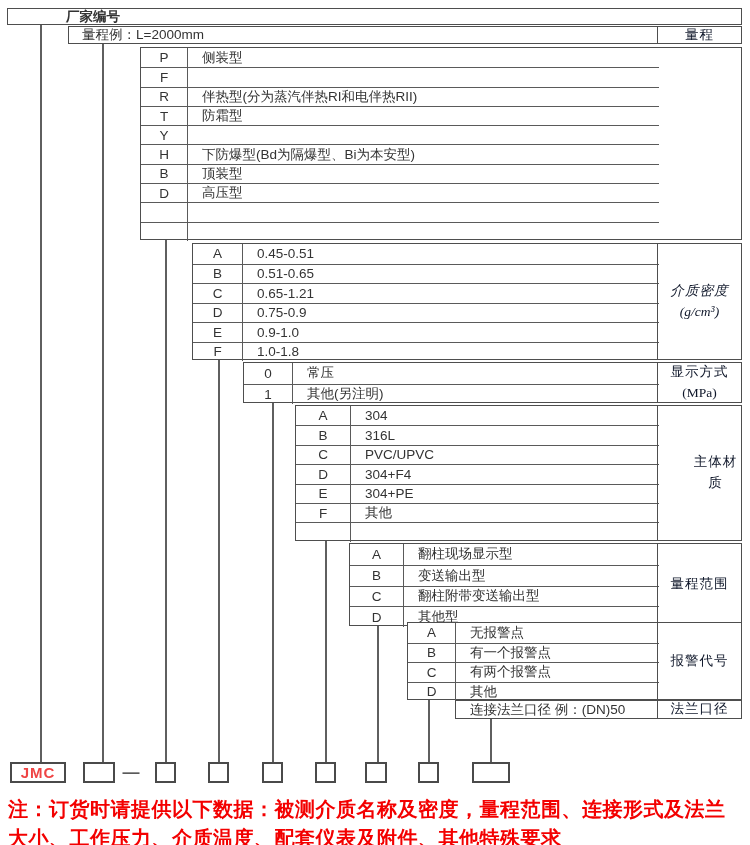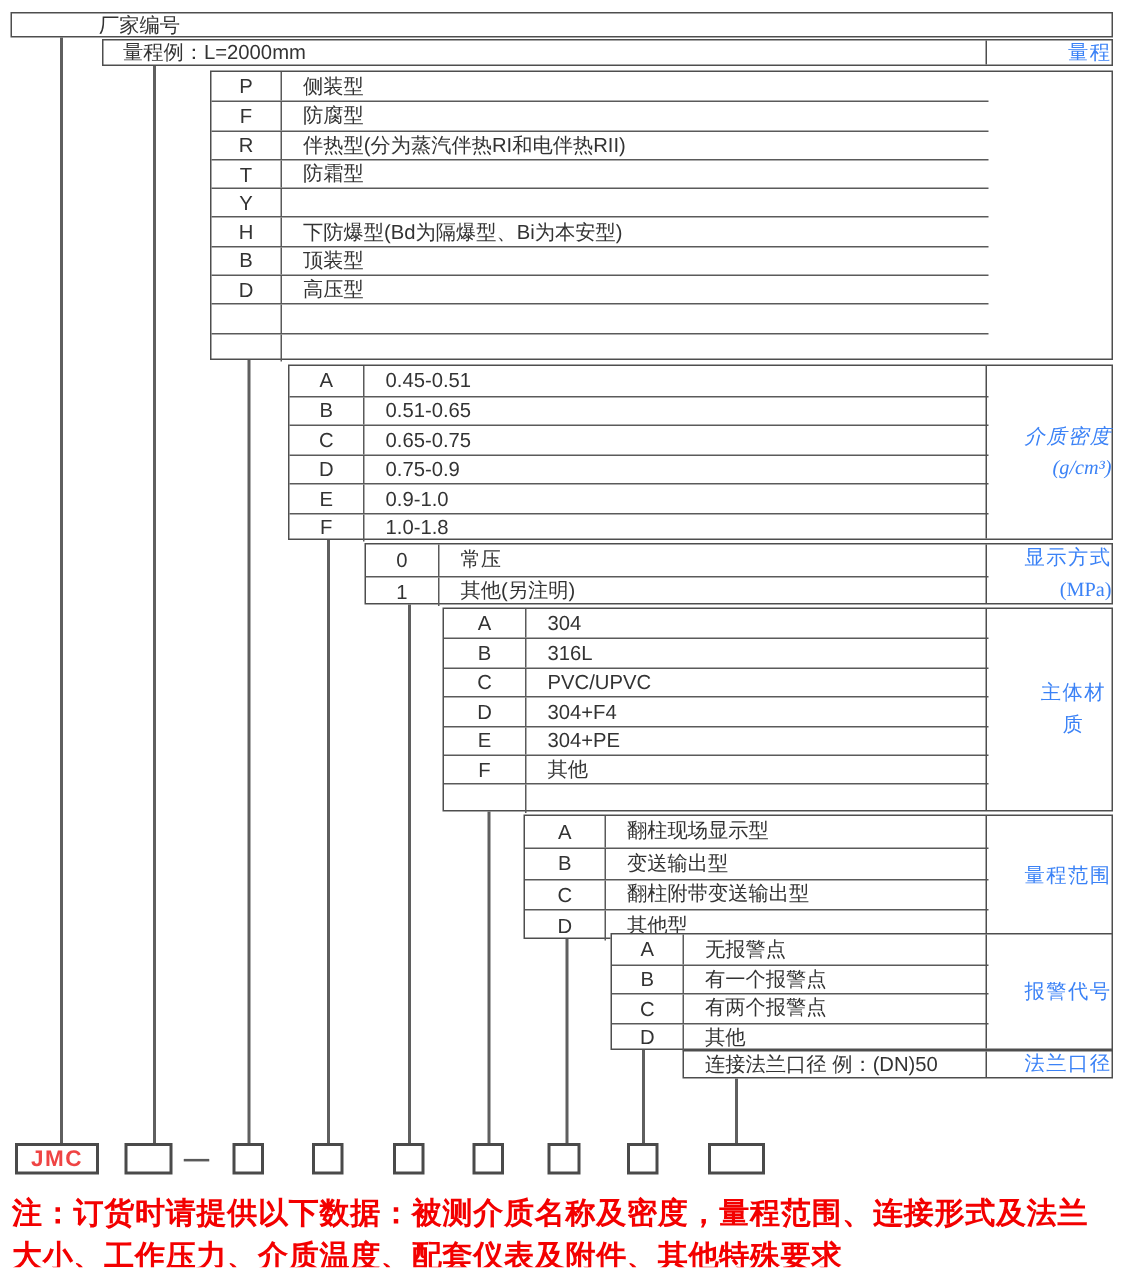--- a/index.html
+++ b/index.html
@@ -20,58 +20,57 @@
   .cell-desc{
     display:flex;align-items:center;padding-left:14px;font-size:13.5px;color:#333;
     white-space:nowrap;overflow:hidden;flex:1 1 auto;
   }
   .single-text{
     position:absolute;left:0;top:0;bottom:0;display:flex;align-items:center;
     font-size:13.5px;color:#333;white-space:nowrap;box-sizing:border-box;
   }
   .label-cell{
     position:absolute;top:0;bottom:0;right:0;box-sizing:border-box;border-left:1.4px solid #4e4e4e;
-    display:flex;flex-direction:column;align-items:flex-end;justify-content:center;
-    font-family:"Liberation Serif","DejaVu Serif",serif;font-size:13.5px;color:#3b82f6;
+    display:flex;flex-direction:column;align-items:center;justify-content:center;
+    font-family:"Liberation Serif","DejaVu Serif",serif;font-size:13.5px;color:#0f172a;
     line-height:1.55;letter-spacing:1px;text-align:center;
   }
   .connector{position:absolute;width:2px;background:#5f5f5f;}
   .code-box{position:absolute;box-sizing:border-box;border:2px solid #4a4a4a;background:#fff;}
   .prefix-box{display:flex;align-items:center;justify-content:center;
     font-weight:700;font-size:15px;color:#ef4444;letter-spacing:1px;}
   .dash-sep{position:absolute;display:flex;align-items:center;justify-content:center;
     color:#5a5a5a;font-weight:700;font-size:17px;}
   #order-note{
     position:absolute;left:8px;top:795px;width:740px;
     font-size:20px;font-weight:700;color:#f30000;line-height:29px;letter-spacing:0.5px;
   }
 </style>
 </head>
 <body>
 
 <div id="root">
   <div id="sections">
       <div class="section" style="left: 7px; top: 8px; width: 735px; height: 17px;">
-        <div class="single-text" style="width: 735px; padding-left: 58px;">厂家编号</div>
+        <div class="single-text" style="width: 735px; padding-left: 58px; font-weight: bold;">厂家编号</div>
       </div>
       <div class="section" style="left: 68px; top: 26px; width: 674px; height: 18px;">
         <div class="single-text" style="width: 590px; padding-left: 13px;">量程例：L=2000mm</div>
         <div class="label-cell" style="width: 84px;">
           <div>量程</div>
         </div>
       </div>
       <div class="section" style="left: 140px; top: 47px; width: 602px; height: 193px;">
         <div class="rows" style="width: 518px;">
           <div class="row" style="height: 19.3px;">
             <div class="cell-code" style="width: 47px;">P</div>
             <div class="cell-desc">侧装型</div>
           </div>
           <div class="row bt" style="height: 19.3px;">
             <div class="cell-code" style="width: 47px;">F</div>
-            <div class="cell-desc">防腐型</div>
           </div>
           <div class="row bt" style="height: 19.3px;">
             <div class="cell-code" style="width: 47px;">R</div>
             <div class="cell-desc">伴热型(分为蒸汽伴热RI和电伴热RII)</div>
           </div>
           <div class="row bt" style="height: 19.3px;">
             <div class="cell-code" style="width: 47px;">T</div>
             <div class="cell-desc">防霜型</div>
           </div>
           <div class="row bt" style="height: 19.3px;">
@@ -104,21 +103,21 @@
           <div class="row" style="height: 19.5px;">
             <div class="cell-code" style="width: 50px;">A</div>
             <div class="cell-desc">0.45-0.51</div>
           </div>
           <div class="row bt" style="height: 19.5px;">
             <div class="cell-code" style="width: 50px;">B</div>
             <div class="cell-desc">0.51-0.65</div>
           </div>
           <div class="row bt" style="height: 19.5px;">
             <div class="cell-code" style="width: 50px;">C</div>
-            <div class="cell-desc">0.65-0.75</div>
+            <div class="cell-desc">0.65-1.21</div>
           </div>
           <div class="row bt" style="height: 19.5px;">
             <div class="cell-code" style="width: 50px;">D</div>
             <div class="cell-desc">0.75-0.9</div>
           </div>
           <div class="row bt" style="height: 19.5px;">
             <div class="cell-code" style="width: 50px;">E</div>
             <div class="cell-desc">0.9-1.0</div>
           </div>
           <div class="row bt" style="height: 19.5px;">

